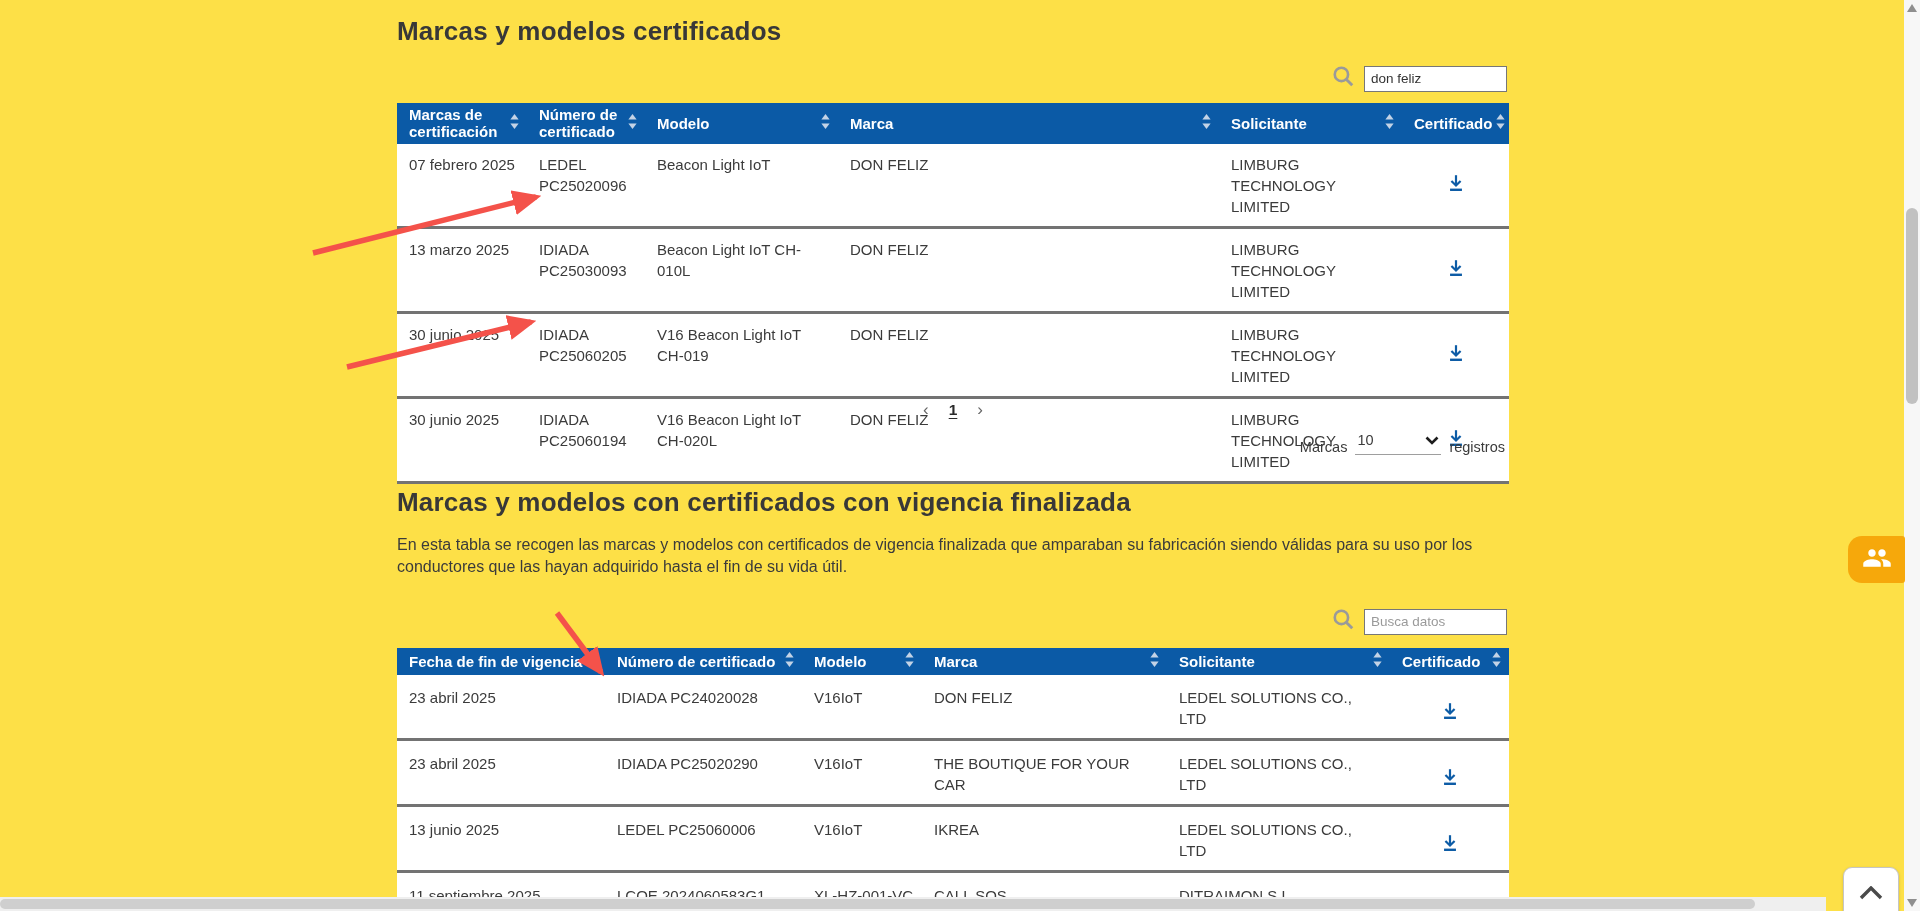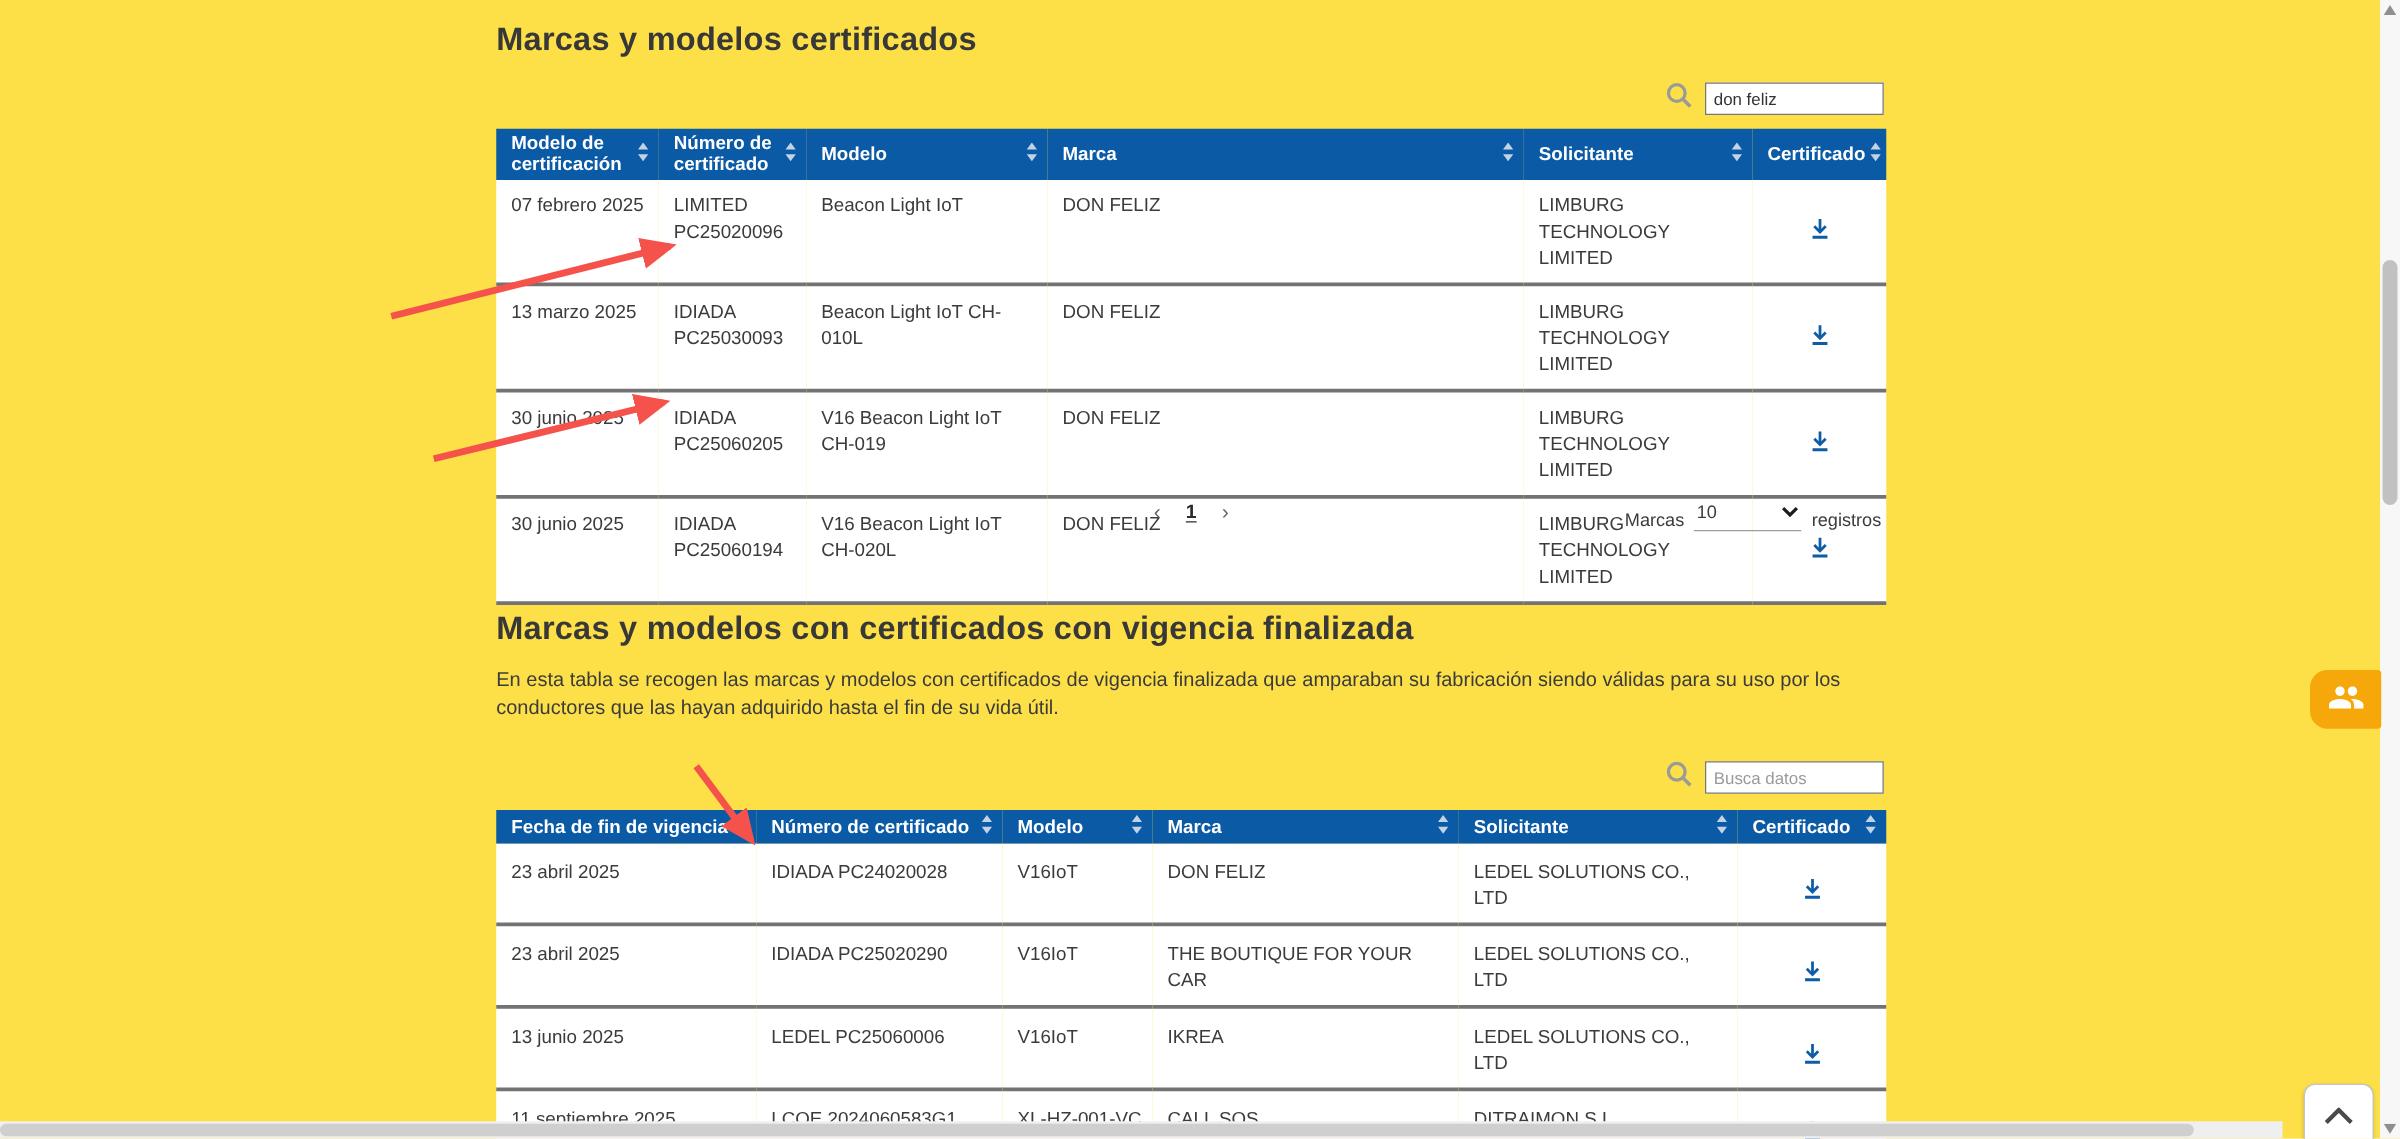--- a/index.html
+++ b/index.html
@@ -40,21 +40,21 @@
 
   
   #pager { position:absolute; left:397px; top:400px; width:1112px; height:34px; }
   #pager-center { position:absolute; left:0; right:0; top:0; display:flex; justify-content:center; align-items:center; gap:20px;
                   font-size:16px; color:#555; }
   .pg-btn { background:none; border:none; font-size:17px; color:#666; cursor:pointer; font-family:inherit; }
   .pg-num { font-size:15.5px; color:#2b2b2b; font-weight:600; text-decoration:underline; text-underline-offset:3px; cursor:pointer;
             background:none; border:none; font-family:inherit; }
   #pagesize { position:absolute; right:4px; top:2px; display:flex; align-items:flex-end; gap:8px; font-size:14.5px; color:#3b3b3b; }
   .sel { position:relative; width:86px; border-bottom:1px solid #9e9e9e; padding:0 2px 6px 2px;
-         display:flex; justify-content:space-between; align-items:flex-start; cursor:pointer; }
+         display:flex; justify-content:space-between; align-items:flex-start; cursor:pointer;margin-top:30px; }
   .sel .val { font-size:14.5px; color:#3b3b3b; }
 
   
   #arrows { position:absolute; left:0; top:0; width:1920px; height:911px; pointer-events:none; z-index:40; }
 
   
   #fab { position:absolute; left:1848px; top:536px; width:57px; height:47px; background:#f6a80b;
          border:none; border-radius:14px 3px 3px 14px; cursor:pointer; display:flex; align-items:center; justify-content:center; z-index:30; }
 
   
@@ -92,21 +92,21 @@
         <col style="width:118px">
         <col style="width:193px">
         <col style="width:381px">
         <col style="width:183px">
         <col style="width:107px">
       </colgroup>
     <thead>
       <tr>
         <th>
             <span class="th-inner">
-              <span>Modelo de certificación</span>
+              <span>Marcas de certificación</span>
               <span class="sort-ico"><svg width="9" height="15" viewBox="0 0 9 15">
                   <path d="M4.5 0L8.6 5.6H.4Z" fill="#c3d3e6"></path>
                   <path d="M4.5 15L8.6 9.4H.4Z" fill="#c3d3e6"></path>
                 </svg></span>
             </span>
           </th>
         <th>
             <span class="th-inner">
               <span>Número de certificado</span>
               <span class="sort-ico"><svg width="9" height="15" viewBox="0 0 9 15">
@@ -149,21 +149,21 @@
                   <path d="M4.5 0L8.6 5.6H.4Z" fill="#c3d3e6"></path>
                   <path d="M4.5 15L8.6 9.4H.4Z" fill="#c3d3e6"></path>
                 </svg></span>
             </span>
           </th>
       </tr>
     </thead>
     <tbody>
       <tr>
         <td>07 febrero 2025</td>
-        <td>LIMITED PC25020096</td>
+        <td>LEDEL PC25020096</td>
         <td>Beacon Light IoT</td>
         <td>DON FELIZ</td>
         <td>LIMBURG TECHNOLOGY LIMITED</td>
         <td class="c-cert"><button class="dl"><span><svg width="22" height="22" viewBox="0 0 24 24" fill="none">
                   <path d="M12 3.5v11" stroke="#0d5ca6" stroke-width="2.4"></path>
                   <path d="M7 9.8l5 5 5-5" stroke="#0d5ca6" stroke-width="2.4" fill="none"></path>
                   <path d="M5.5 19.4h13" stroke="#0d5ca6" stroke-width="2.6"></path>
                 </svg></span></button></td>
       </tr>
       <tr>

